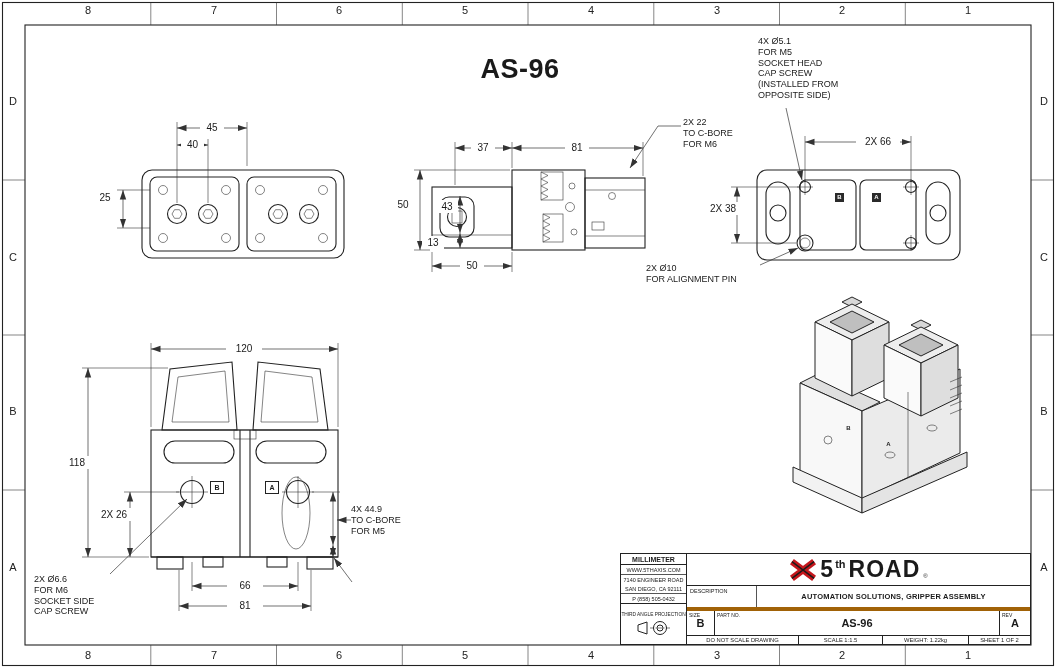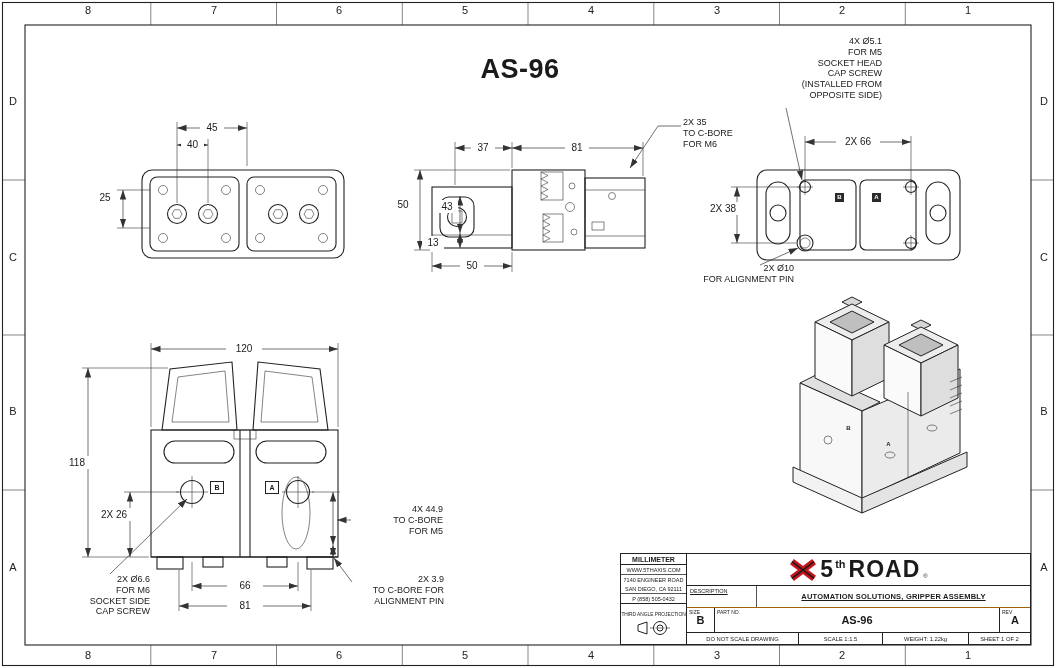--- a/index.html
+++ b/index.html
@@ -5,21 +5,21 @@
   html,body{margin:0;padding:0;background:#fff;}
   .sheet{position:relative;width:1056px;height:668px;background:#fff;overflow:hidden;
          font-family:"Liberation Sans",sans-serif;color:#1a1a1a;}
   .abs{position:absolute;}
   .zone{position:absolute;width:20px;height:15px;text-align:center;font-size:11px;color:#222;}
   .zoneR{position:absolute;width:16px;height:15px;text-align:center;font-size:11px;color:#222;}
   .title{position:absolute;left:440px;top:54px;width:160px;text-align:center;
          font-size:27px;font-weight:bold;letter-spacing:.5px;}
   .dim{position:absolute;font-size:10px;line-height:13px;height:13px;text-align:center;
        background:#fff;white-space:nowrap;}
-  .note{position:absolute;font-size:9px;line-height:1.2;white-space:pre-line;text-align:right;}
+  .note{position:absolute;font-size:9px;line-height:1.2;white-space:pre-line;text-align:left;}
   .note.left{text-align:left;}
   .marker{position:absolute;width:12px;height:11px;border:1px solid #222;background:#fff;
           font-size:7px;font-weight:bold;text-align:center;line-height:11px;}
   .marker.small{width:9px;height:9px;font-size:6px;line-height:9px;background:#2a2a2a;color:#fff;border:none;}
   .marker.iso{width:9px;height:9px;font-size:6px;line-height:9px;border:none;background:transparent;}
   
   .o{fill:none;stroke:#222;stroke-width:1.1;}
   .t{fill:none;stroke:#333;stroke-width:0.6;}
   .d{fill:none;stroke:#333;stroke-width:0.7;}
   .iso{stroke:#222;stroke-width:1;stroke-linejoin:round;}
@@ -31,21 +31,21 @@
   .tb-sm{font-size:5.5px;text-align:center;padding:1.5px 0;border-bottom:1px solid #555;}
   .tb-sm.nb{border-bottom:1px solid #222;}
   .tb-proj{flex:1;display:flex;flex-direction:column;align-items:center;justify-content:center;gap:2px;}
   .tb-proj-label{font-size:4.8px;text-align:center;}
   .tb-right{flex:1;display:flex;flex-direction:column;box-sizing:border-box;}
   .tb-logo{height:31px;border-bottom:1px solid #222;display:flex;align-items:center;justify-content:center;gap:3px;}
   .l5{font-size:23px;font-weight:800;letter-spacing:-1px;}
   .lth{font-size:11px;font-weight:bold;position:relative;top:-6px;}
   .laxis{font-size:23px;font-weight:800;letter-spacing:1px;}
   .lreg{font-size:6px;position:relative;top:6px;}
-  .tb-desc{height:21px;border-bottom:1px solid #a16207;display:flex;text-decoration:underline;}
+  .tb-desc{height:21px;border-bottom:4px solid #a16207;display:flex;}
   .tb-desc-label{width:70px;font-size:5.5px;padding:2px 0 0 3px;border-right:1px solid #555;box-sizing:border-box;}
   .tb-desc-val{flex:1;display:flex;align-items:center;justify-content:center;
                font-size:7.5px;font-weight:bold;letter-spacing:.2px;}
   .tb-part{height:24px;border-bottom:1px solid #222;display:flex;}
   .tb-cell-label{font-size:5px;padding:1px 0 0 2px;}
   .tb-size{width:28px;border-right:1px solid #222;box-sizing:border-box;}
   .tb-pn{flex:1;border-right:1px solid #222;box-sizing:border-box;}
   .tb-rev{width:30px;}
   .tb-big{text-align:center;font-weight:bold;font-size:11px;margin-top:-1px;}
   .tb-bottom{flex:1;display:flex;align-items:stretch;font-size:5.8px;}
@@ -332,50 +332,47 @@
   <div class="dim" style="left:181px;top:138px;width:23px">40</div>
   <div class="dim" style="left:92px;top:191px;width:26px">25</div>
 
   <div class="dim" style="left:471px;top:141px;width:24px">37</div>
   <div class="dim" style="left:565px;top:141px;width:24px">81</div>
   <div class="dim" style="left:390px;top:198px;width:26px">50</div>
   <div class="dim" style="left:436px;top:200px;width:22px">43</div>
   <div class="dim" style="left:422px;top:236px;width:22px">13</div>
   <div class="dim" style="left:460px;top:259px;width:24px">50</div>
 
-  <div class="dim" style="left:836px;top:135px;width:44px">2X 66</div>
+  <div class="dim" style="left:856px;top:135px;width:44px">2X 66</div>
   <div class="dim" style="left:701px;top:202px;width:44px">2X 38</div>
 
   <div class="dim" style="left:226px;top:342px;width:36px">120</div>
   <div class="dim" style="left:60px;top:456px;width:34px">118</div>
   <div class="dim" style="left:92px;top:508px;width:44px">2X 26</div>
   <div class="dim" style="left:227px;top:579px;width:36px">66</div>
   <div class="dim" style="left:227px;top:599px;width:36px">81</div>
 
-  <div class="note left" style="left:683px;top:117px;width:72px">2X 35
+  <div class="note left" style="left:683px;top:117px;width:72px">2X 22
 TO C-BORE
 FOR M6</div>
   <div class="note" style="left:758px;top:36px;width:124px">4X Ø5.1
 FOR M5
 SOCKET HEAD
 CAP SCREW
 (INSTALLED FROM
 OPPOSITE SIDE)</div>
   <div class="note" style="left:646px;top:263px;width:148px">2X Ø10
 FOR ALIGNMENT PIN</div>
   <div class="note" style="left:34px;top:574px;width:116px">2X Ø6.6
 FOR M6
 SOCKET SIDE
 CAP SCREW</div>
   <div class="note" style="left:351px;top:504px;width:92px">4X 44.9
 TO C-BORE
 FOR M5</div>
-  <div class="note" style="left:338px;top:574px;width:106px">2X 3.9
-TO C-BORE FOR
-ALIGNMENT PIN</div>
 
   <div class="marker" style="left:210px;top:481px">B</div>
   <div class="marker" style="left:265px;top:481px">A</div>
   <div class="marker small" style="left:835px;top:193px">B</div>
   <div class="marker small" style="left:872px;top:193px">A</div>
   <div class="marker iso" style="left:844px;top:424px">B</div>
   <div class="marker iso" style="left:884px;top:440px">A</div>
 
   <div class="tblock">
     <div class="tb-left">

